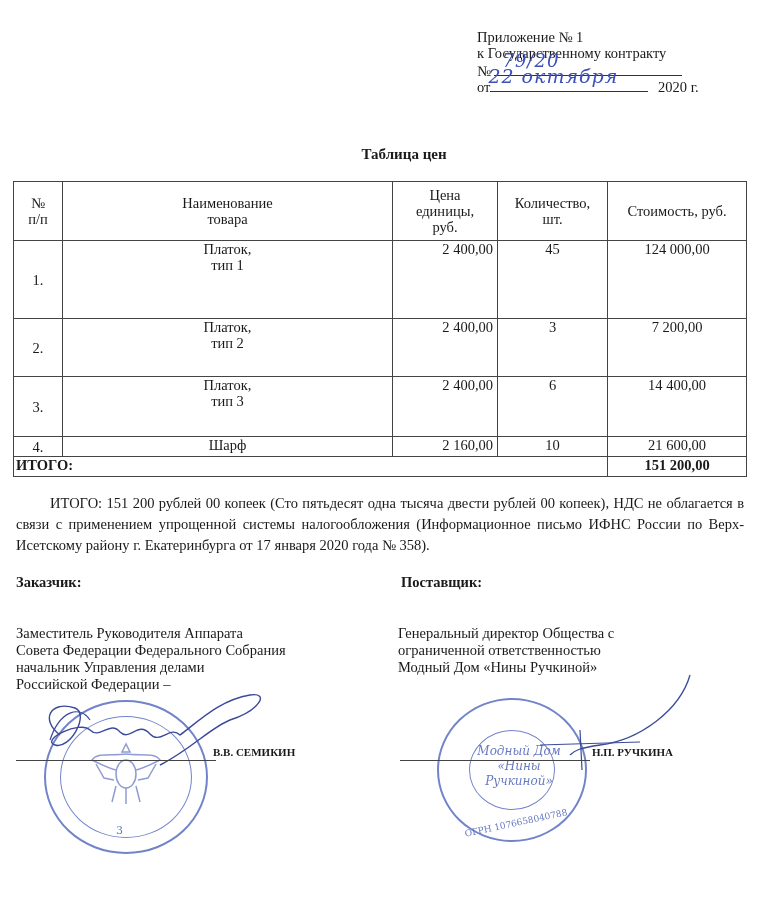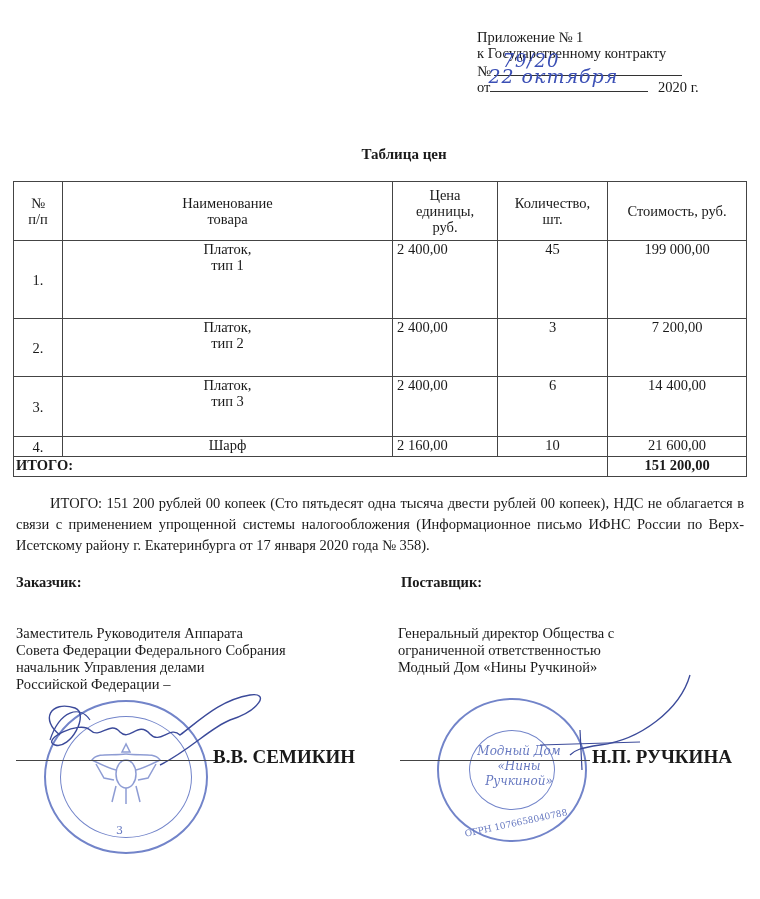--- a/index.html
+++ b/index.html
@@ -17,30 +17,30 @@
   table.prices {
     position: absolute; left: 13px; top: 181px; width: 734px;
     border-collapse: collapse; font-size: 14.5px; line-height: 16px;
   }
   table.prices td, table.prices th {
     border: 1.3px solid #444; padding: 0 4px; vertical-align: top; font-weight: normal;
   }
   table.prices th { text-align: center; vertical-align: middle; }
   .c-num { width: 40px; text-align: center; }
   .c-name { width: 321px; text-align: center; }
-  .c-price { width: 96px; text-align: left; }
+  .c-price { width: 96px; text-align: right; }
   .c-qty { width: 101px; text-align: center; }
   .c-cost { text-align: center; }
   td.num-mid { vertical-align: middle !important; text-align: center; }
   tr.total td { font-weight: bold; }
   .para { left: 16px; width: 728px; top: 493px; line-height: 21px; text-align: justify; font-size: 14.5px; text-indent: 34px; }
   .party-h { top: 574px; font-weight: bold; font-size: 14.5px; }
   .party-desc { top: 613px; line-height: 17px; font-size: 14.5px; margin-top: 12px; }
   .sign-line { border-top: 1.3px solid #444; height: 0; }
-  .signer { font-weight: bold; font-size: 19px; }
+  .signer { font-weight: bold; font-size: 11px; }
   .stamp { border-radius: 50%; border: 2px solid #5a6fc0; opacity: 0.85; }
   .stamp-inner { border-radius: 50%; border: 1px solid #5a6fc0; position: absolute; }
   .stamp-text { position: absolute; color: #4d62b6; font-family: "DejaVu Serif", serif; text-align: center; }
   .sig { position: absolute; }
 </style>
 </head>
 <body>
 
 <div class="abs appendix">
   <div class="line">Приложение № 1</div>
@@ -84,21 +84,21 @@
     <th class="c-cost">Стоимость, руб.</th>
   </tr>
   <tr style="height:78px;">
     <td class="c-num num-mid">1.</td>
     <td class="c-name">
       <div>Платок,</div>
       <div>тип 1</div>
     </td>
     <td class="c-price">2 400,00</td>
     <td class="c-qty">45</td>
-    <td class="c-cost">199 000,00</td>
+    <td class="c-cost">124 000,00</td>
   </tr>
   <tr style="height:58px;">
     <td class="c-num num-mid">2.</td>
     <td class="c-name">
       <div>Платок,</div>
       <div>тип 2</div>
     </td>
     <td class="c-price">2 400,00</td>
     <td class="c-qty">3</td>
     <td class="c-cost">7 200,00</td>

